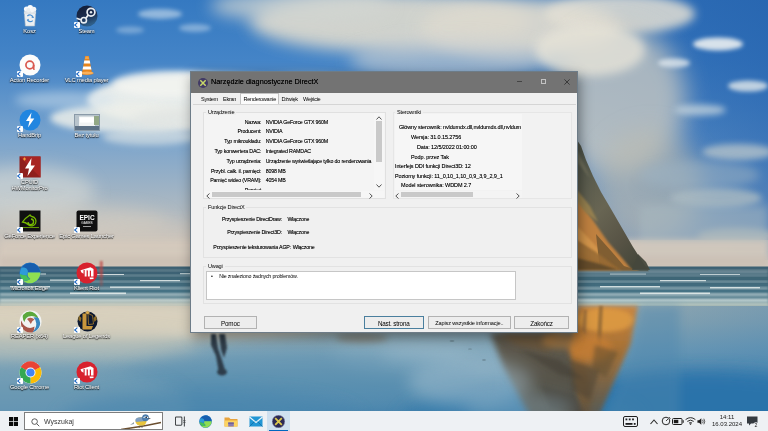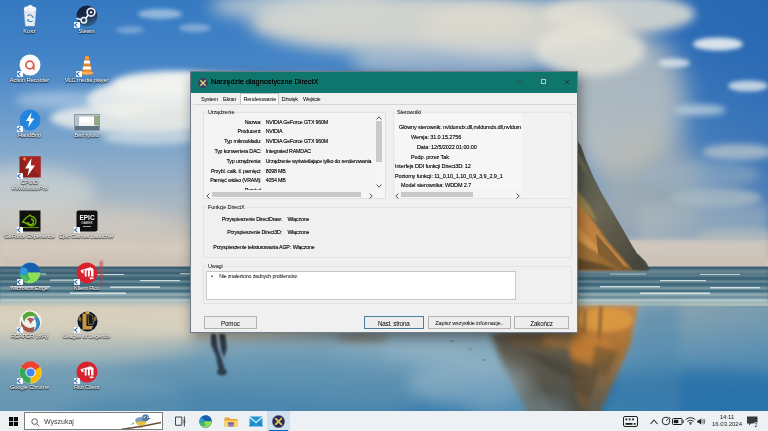--- a/index.html
+++ b/index.html
@@ -15,21 +15,21 @@
   text-shadow:0 1px 1px rgba(0,0,0,.95), 0 0 2px rgba(0,0,0,.7); }
 .sc { position:absolute; left:-2px; bottom:-1px; width:6.5px; height:6.5px; background:#fff;
   border-radius:1px; }
 .sc:after { content:""; position:absolute; left:1.5px; top:1.5px; width:3px; height:3px;
   border-left:1px solid #1a66c4; border-bottom:1px solid #1a66c4; transform:rotate(45deg); }
 
 
 #win { position:absolute; left:190px; top:71px; width:388px; height:262px;
   background:#f0f0f0; border:1px solid #6d7c88;
   box-shadow:2px 5px 12px rgba(0,0,0,.42); font-size:6.2px; color:#000; }
-#titlebar { position:absolute; left:0; top:0; width:100%; height:21px; background:#0f766e; }
+#titlebar { position:absolute; left:0; top:0; width:100%; height:21px; background:#737373; }
 #titlebar .ttxt { position:absolute; left:20px; top:5px; font-size:7.3px; color:#000; text-shadow:0 0 0.4px rgba(0,0,0,.65); }
 .tab { position:absolute; font-size:5.6px; letter-spacing:-0.3px; color:#000; white-space:nowrap; }
 .group { position:absolute; border:1px solid #dfdfdf; }
 .glabel { position:absolute; font-size:5.6px; letter-spacing:-0.2px; white-space:nowrap; }
 .rlab { position:absolute; text-align:right; white-space:nowrap; font-size:5.3px; letter-spacing:-0.18px; text-shadow:0 0 0.3px rgba(0,0,0,.5); }
 .rval { position:absolute; white-space:nowrap; font-size:5.3px; letter-spacing:-0.18px; text-shadow:0 0 0.3px rgba(0,0,0,.5); }
 .btn { position:absolute; height:13.5px; background:#ededed; border:1px solid #b2b2b2;
   font-size:6.3px; letter-spacing:-0.2px; text-align:center; padding-top:3px; color:#000; }
 
 

